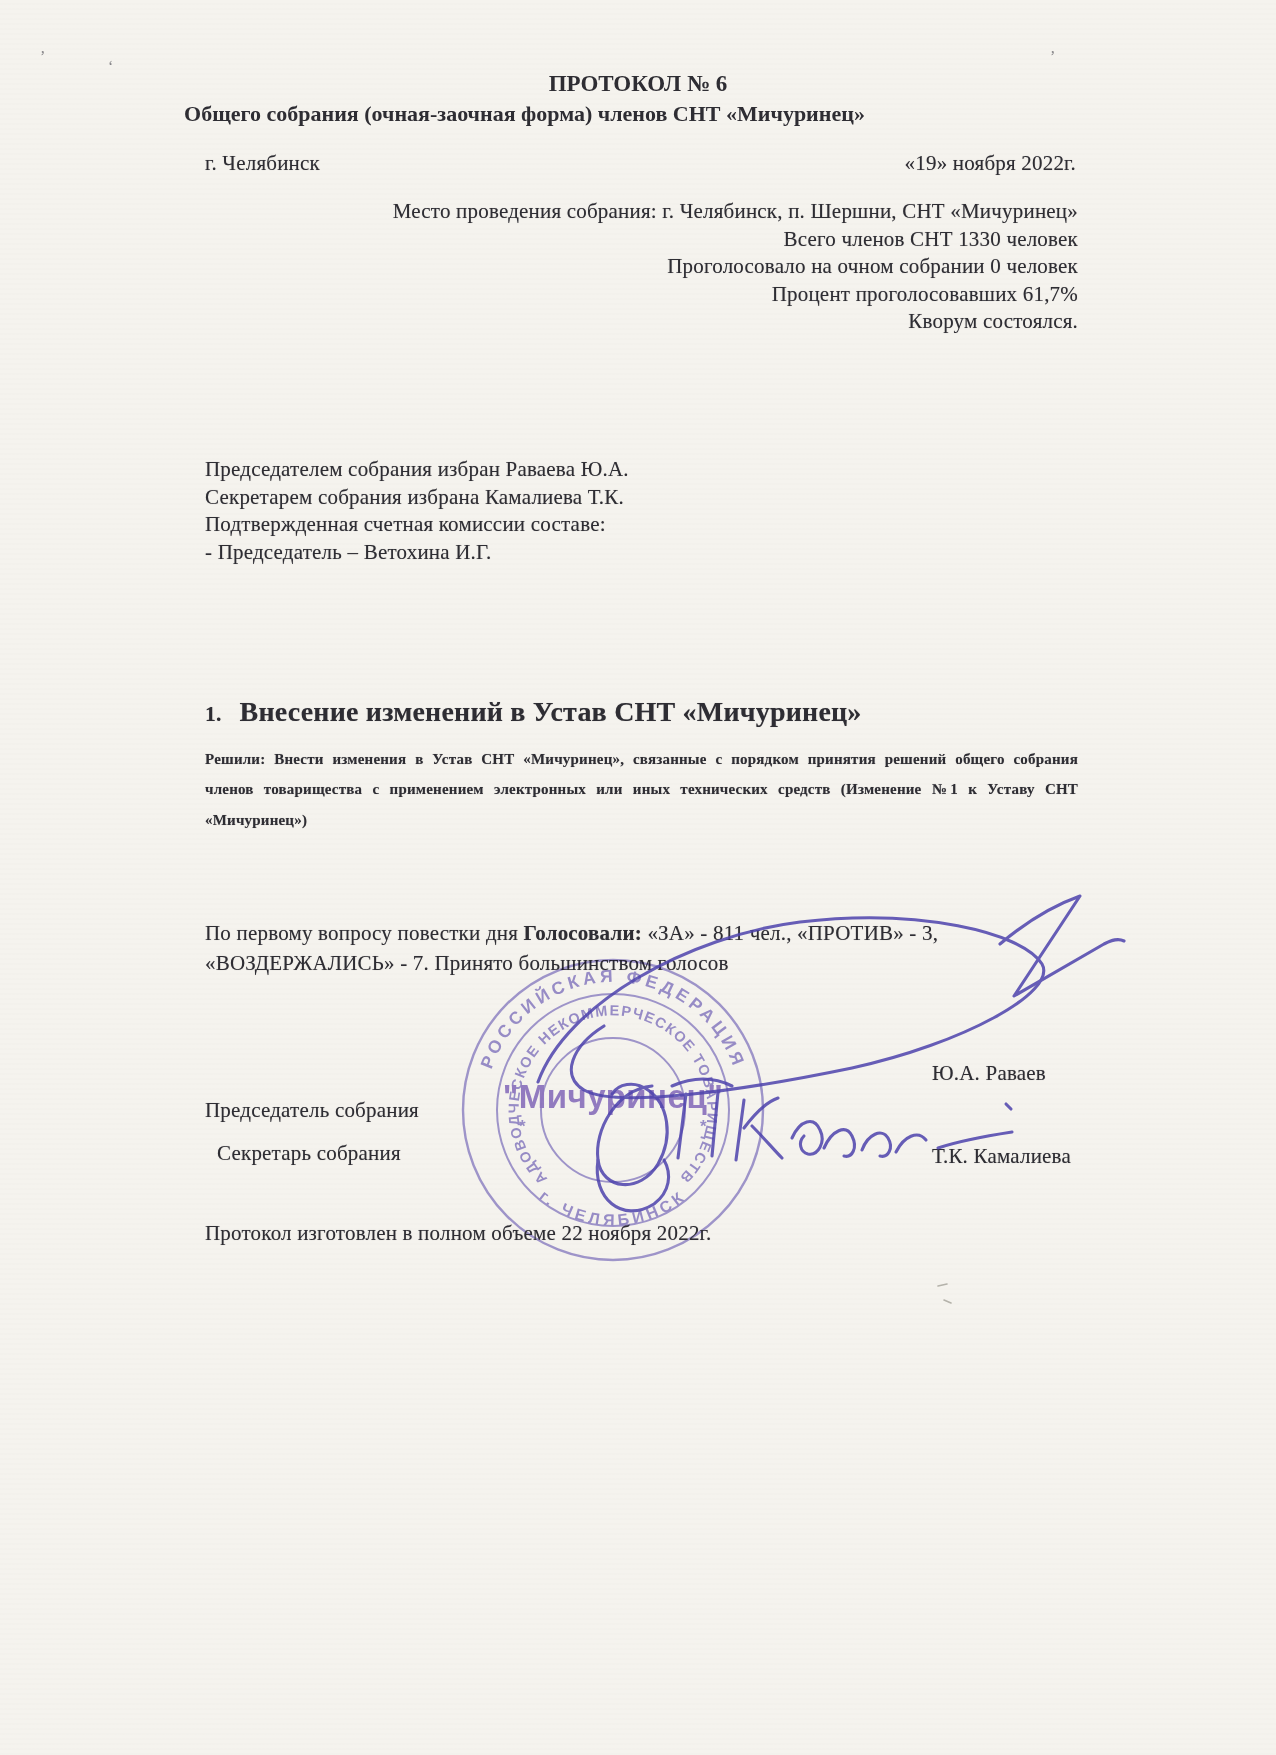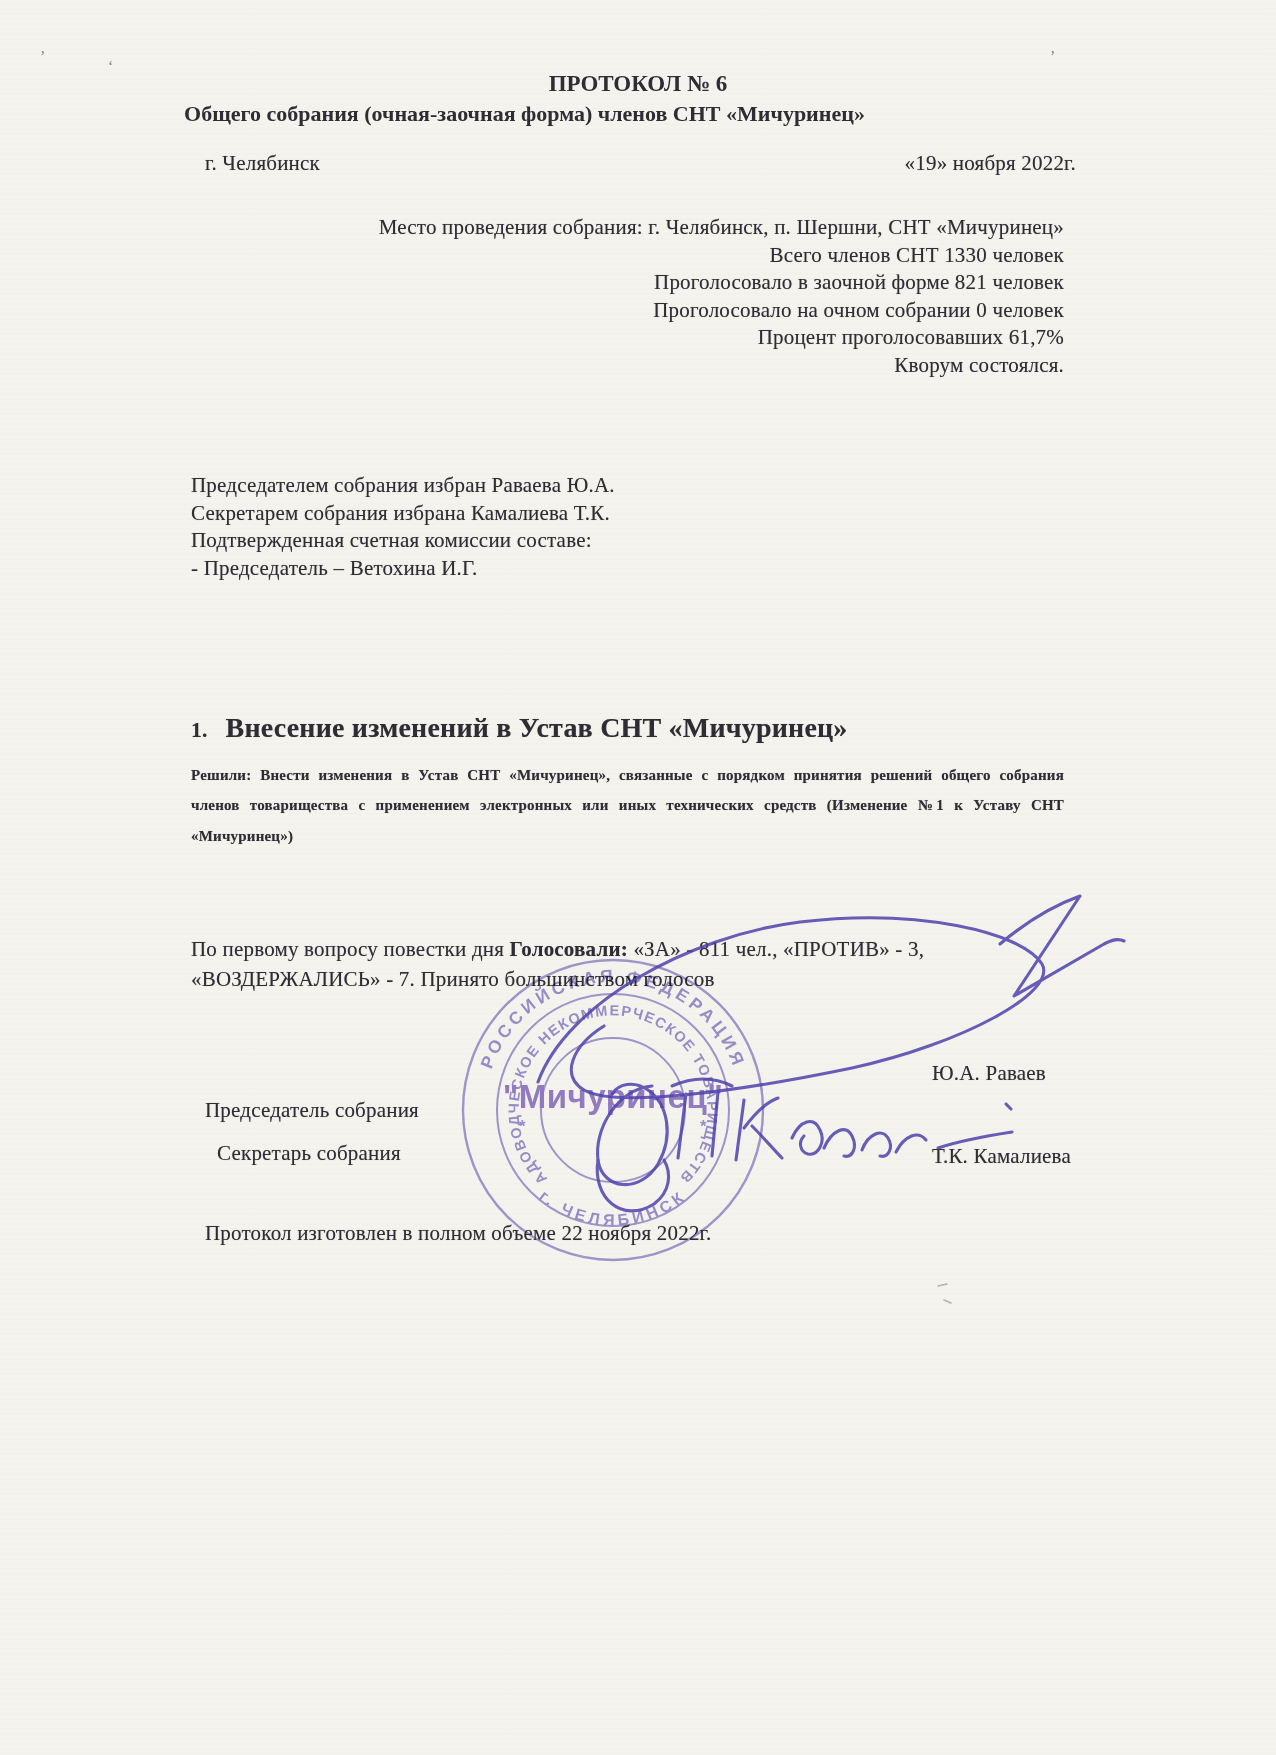--- a/index.html
+++ b/index.html
@@ -21,21 +21,21 @@
     font-size:21px;line-height:27.6px;
     text-shadow:0 0 0.8px rgba(46,45,51,0.38);
     letter-spacing:0.2px;
   }
   .bold{font-weight:700;}
   .center{text-align:center;}
   .right{text-align:right;}
   .justify{text-align:justify;}
   .title{font-size:23px;line-height:28px;font-weight:700;}
   .subtitle{font-size:22px;line-height:28px;font-weight:700;}
-  .body-col{left:191px;width:873px;margin-top:16px;}
+  .body-col{left:205px;width:873px;}
   .meta-line{white-space:nowrap;}
   .res{font-size:15px;line-height:30.4px;word-spacing:3px;}
   .vote-line{white-space:nowrap;font-size:21px;}
   .artifact{color:#6b6a70;font-size:16px;opacity:.8;}
   svg{display:block;}
   .stamp-wrap{mix-blend-mode:multiply;opacity:.92;}
   .sig-wrap{pointer-events:none;}
 </style>
 </head>
 <body>
@@ -48,21 +48,20 @@
 
   <div class="abs center title" style="left:0;top:70px;width:1276px;">ПРОТОКОЛ № 6</div>
   <div class="abs center subtitle" style="left:0;top:100px;width:1049px;">Общего собрания (очная-заочная форма) членов СНТ «Мичуринец»</div>
 
   <div class="abs txt" style="left:205px;top:150px;">г. Челябинск</div>
   <div class="abs txt right" style="right:200px;top:150px;">«19» ноября 2022г.</div>
 
   <div class="abs body-col" style="top:198px;">
     <div class="txt right meta-line">Место проведения собрания: г. Челябинск, п. Шершни, СНТ «Мичуринец»</div>
     <div class="txt right meta-line">Всего членов СНТ 1330 человек</div>
-    <div class="txt right meta-line">Проголосовало в заочной форме 821 человек</div>
     <div class="txt right meta-line">Проголосовало на очном собрании 0 человек</div>
     <div class="txt right meta-line">Процент проголосовавших 61,7%</div>
     <div class="txt right meta-line">Кворум состоялся.</div>
   </div>
 
   <div class="abs body-col" style="top:456px;">
     <div class="txt">Председателем собрания избран Раваева Ю.А.</div>
     <div class="txt">Секретарем собрания избрана Камалиева Т.К.</div>
     <div class="txt">Подтвержденная счетная комиссии составе:</div>
     <div class="txt">- Председатель – Ветохина И.Г.</div>

